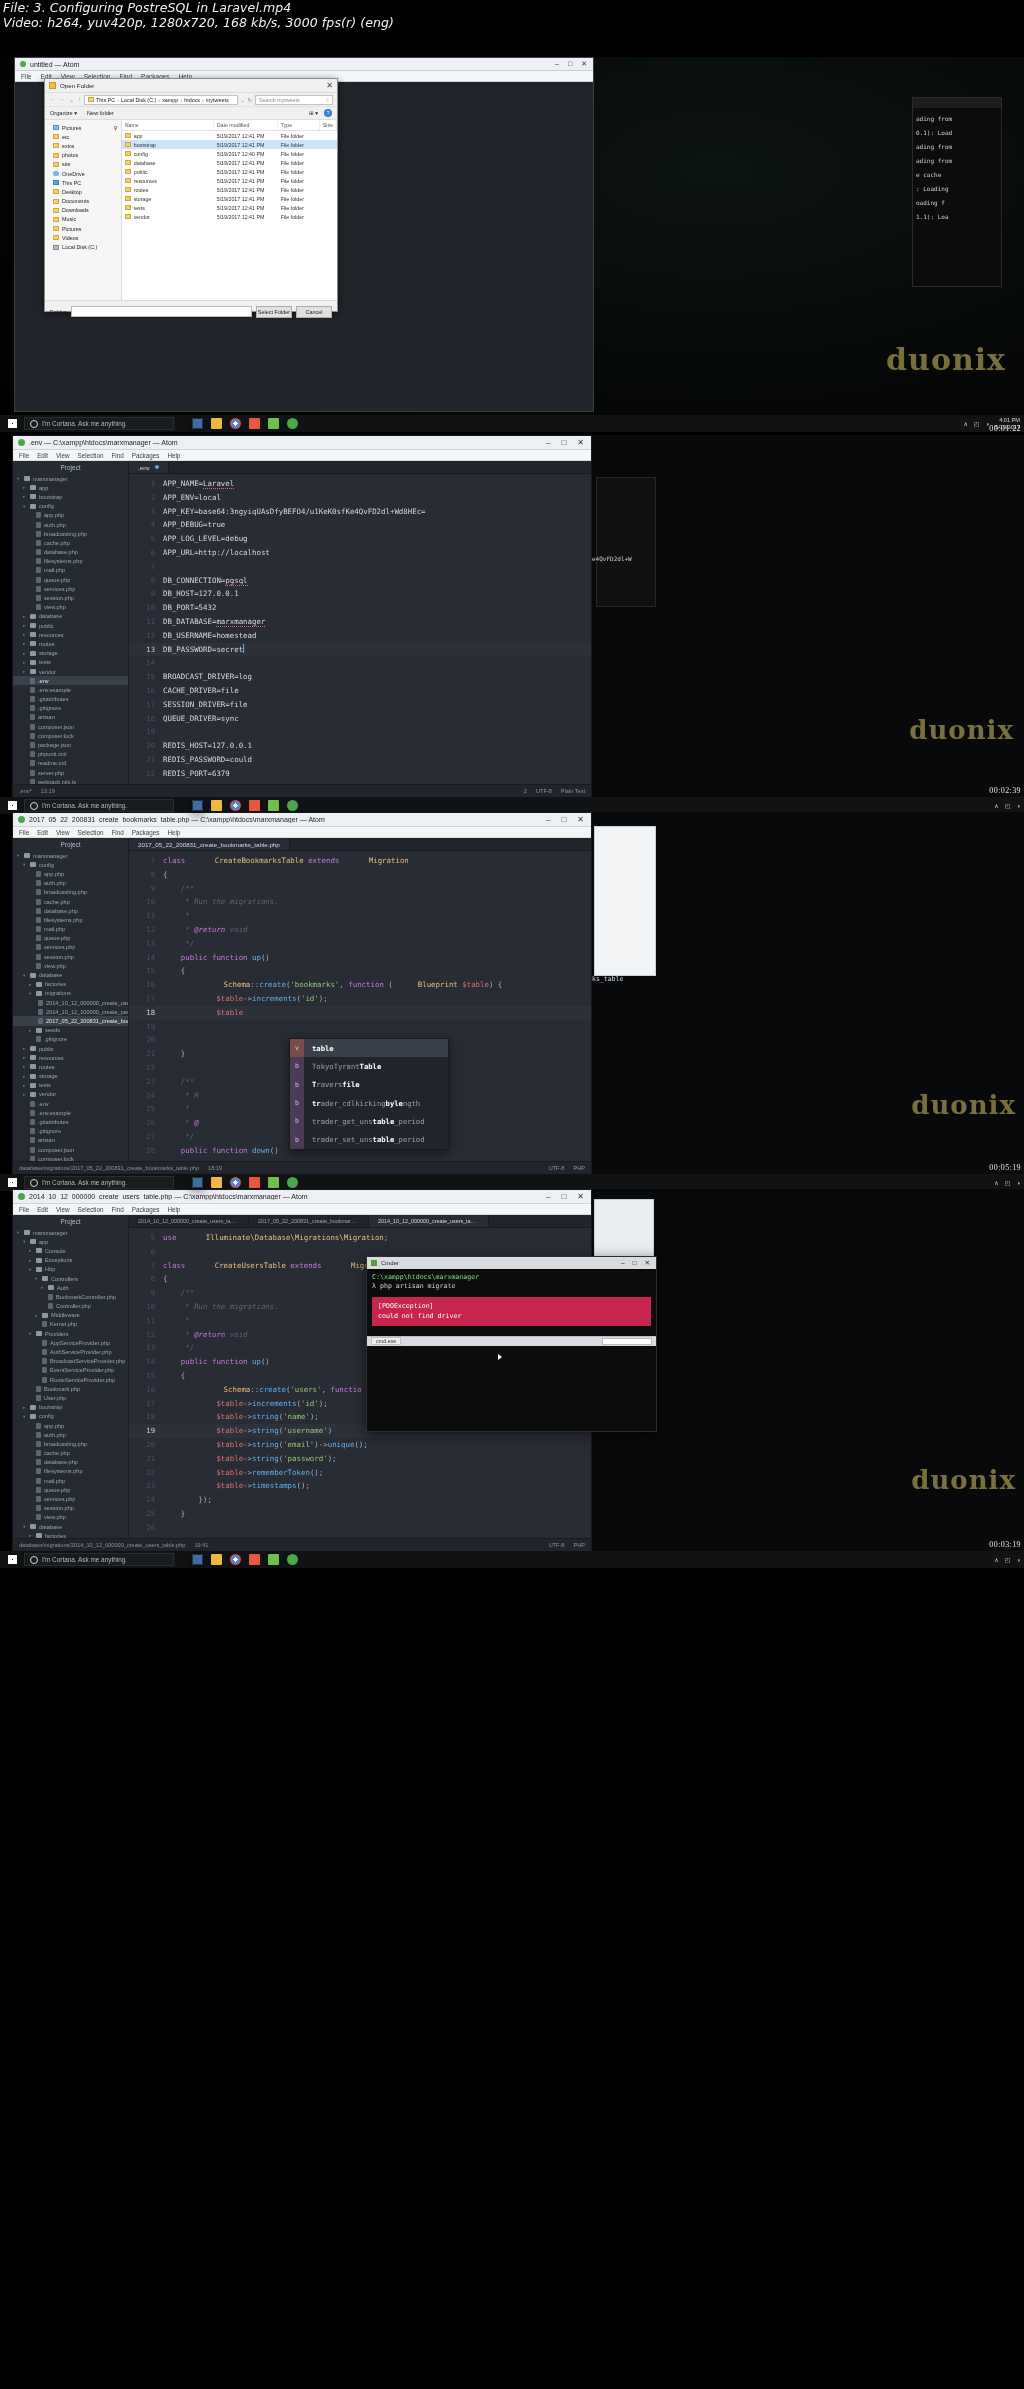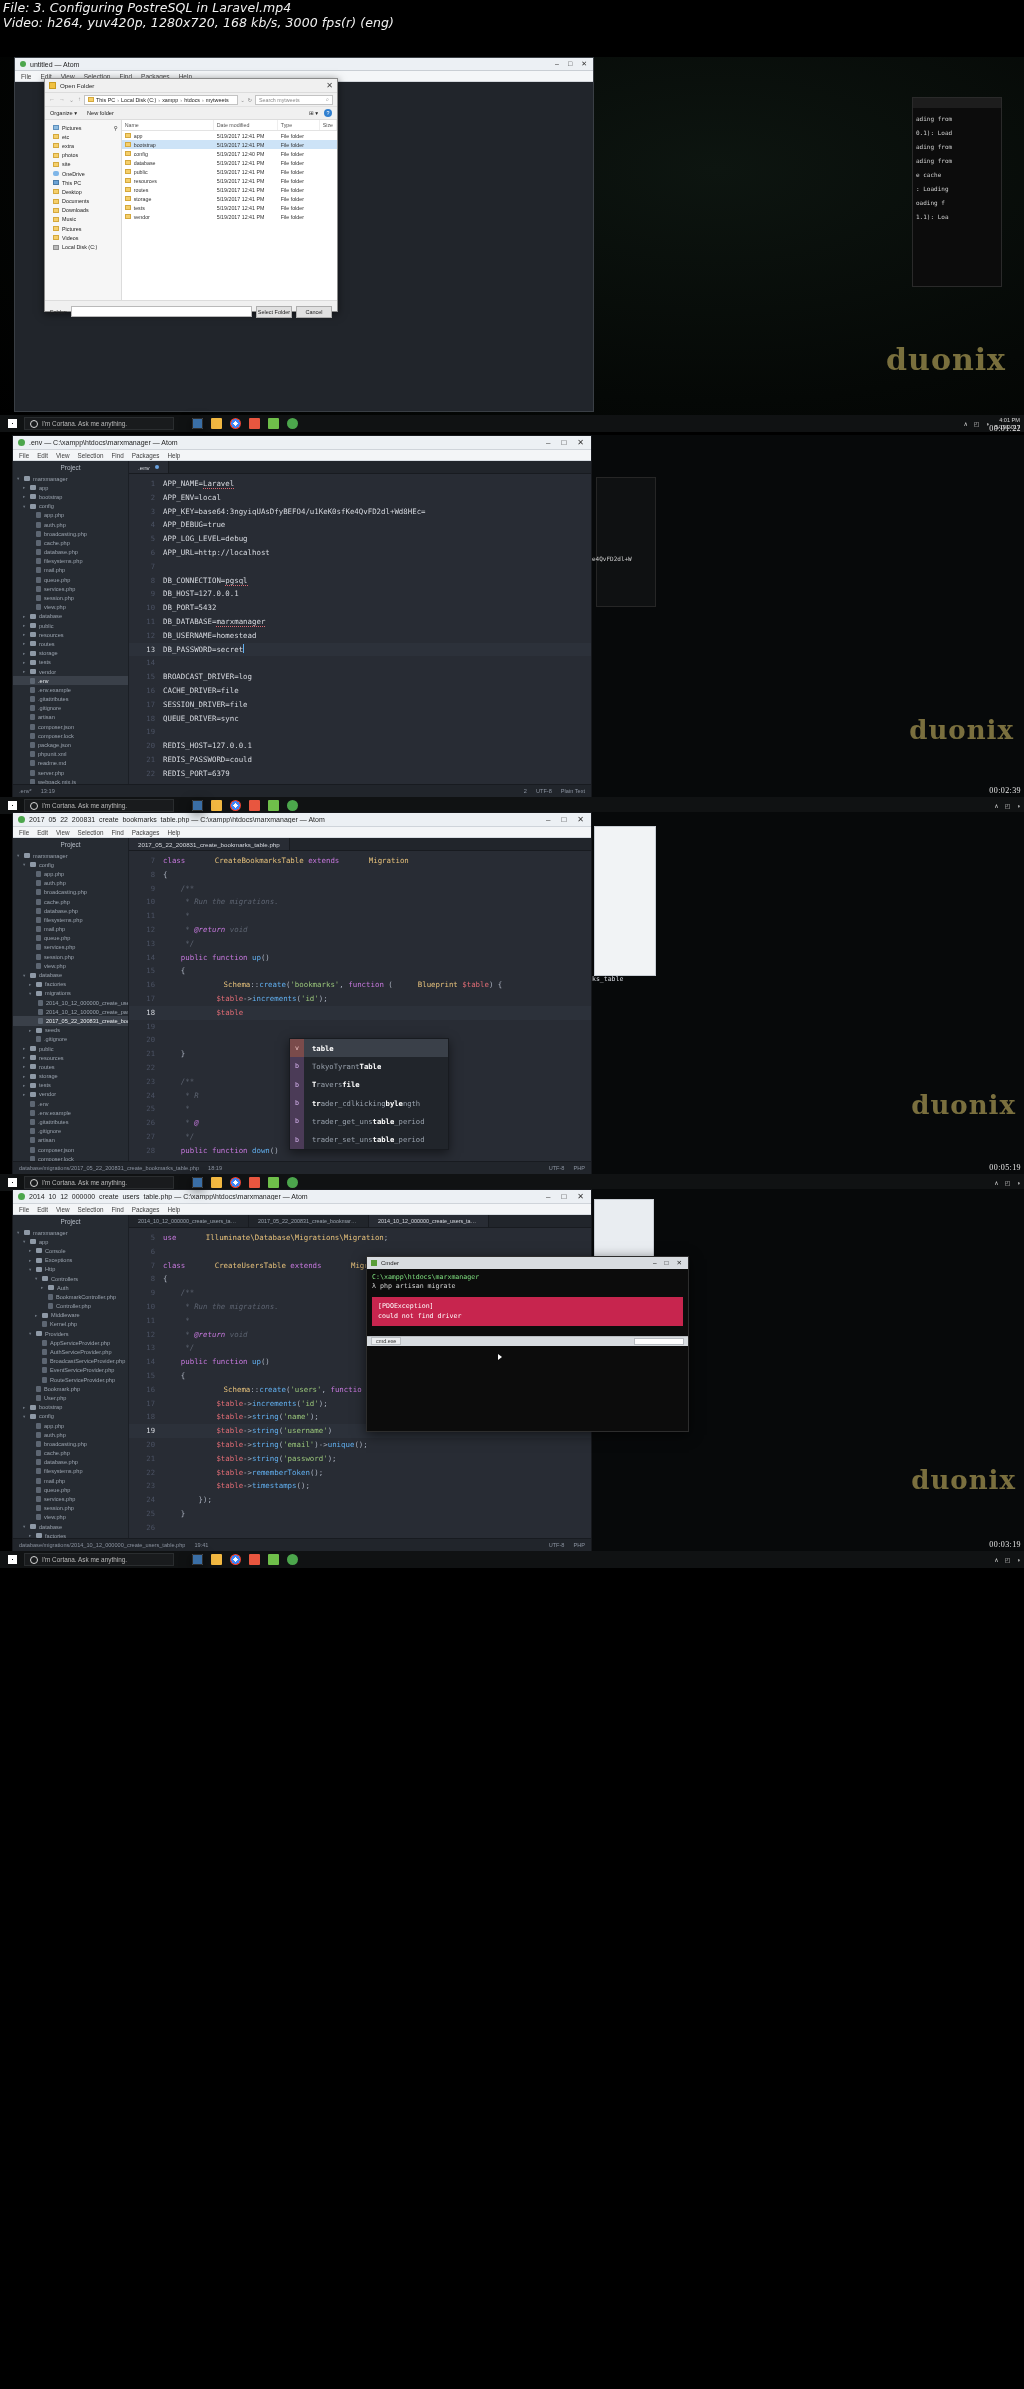--- a/index.html
+++ b/index.html
@@ -1594,21 +1594,21 @@
     <div class="status">
       <span style="max-width:330px;overflow:hidden;white-space:nowrap;text-overflow:ellipsis;">database/migrations/2014_10_12_000000_create_users_table.php</span>
       <span>19:41</span>
       <span class="r">
         <span>UTF-8</span>
         <span>PHP</span>
       </span>
     </div>
   </div>
 
-  <div class="cmder" style="left:366px; top:1256px; width:323px; height:176px;">
+  <div class="cmder" style="left:366px; top:1256px; width:291px; height:176px;">
     <div class="ct">
       <span class="ci"></span>
       <span>Cmder</span>
       <span class="cw">
         <span>–</span>
         <span>□</span>
         <span>✕</span>
       </span>
     </div>
     <div class="cbody">

